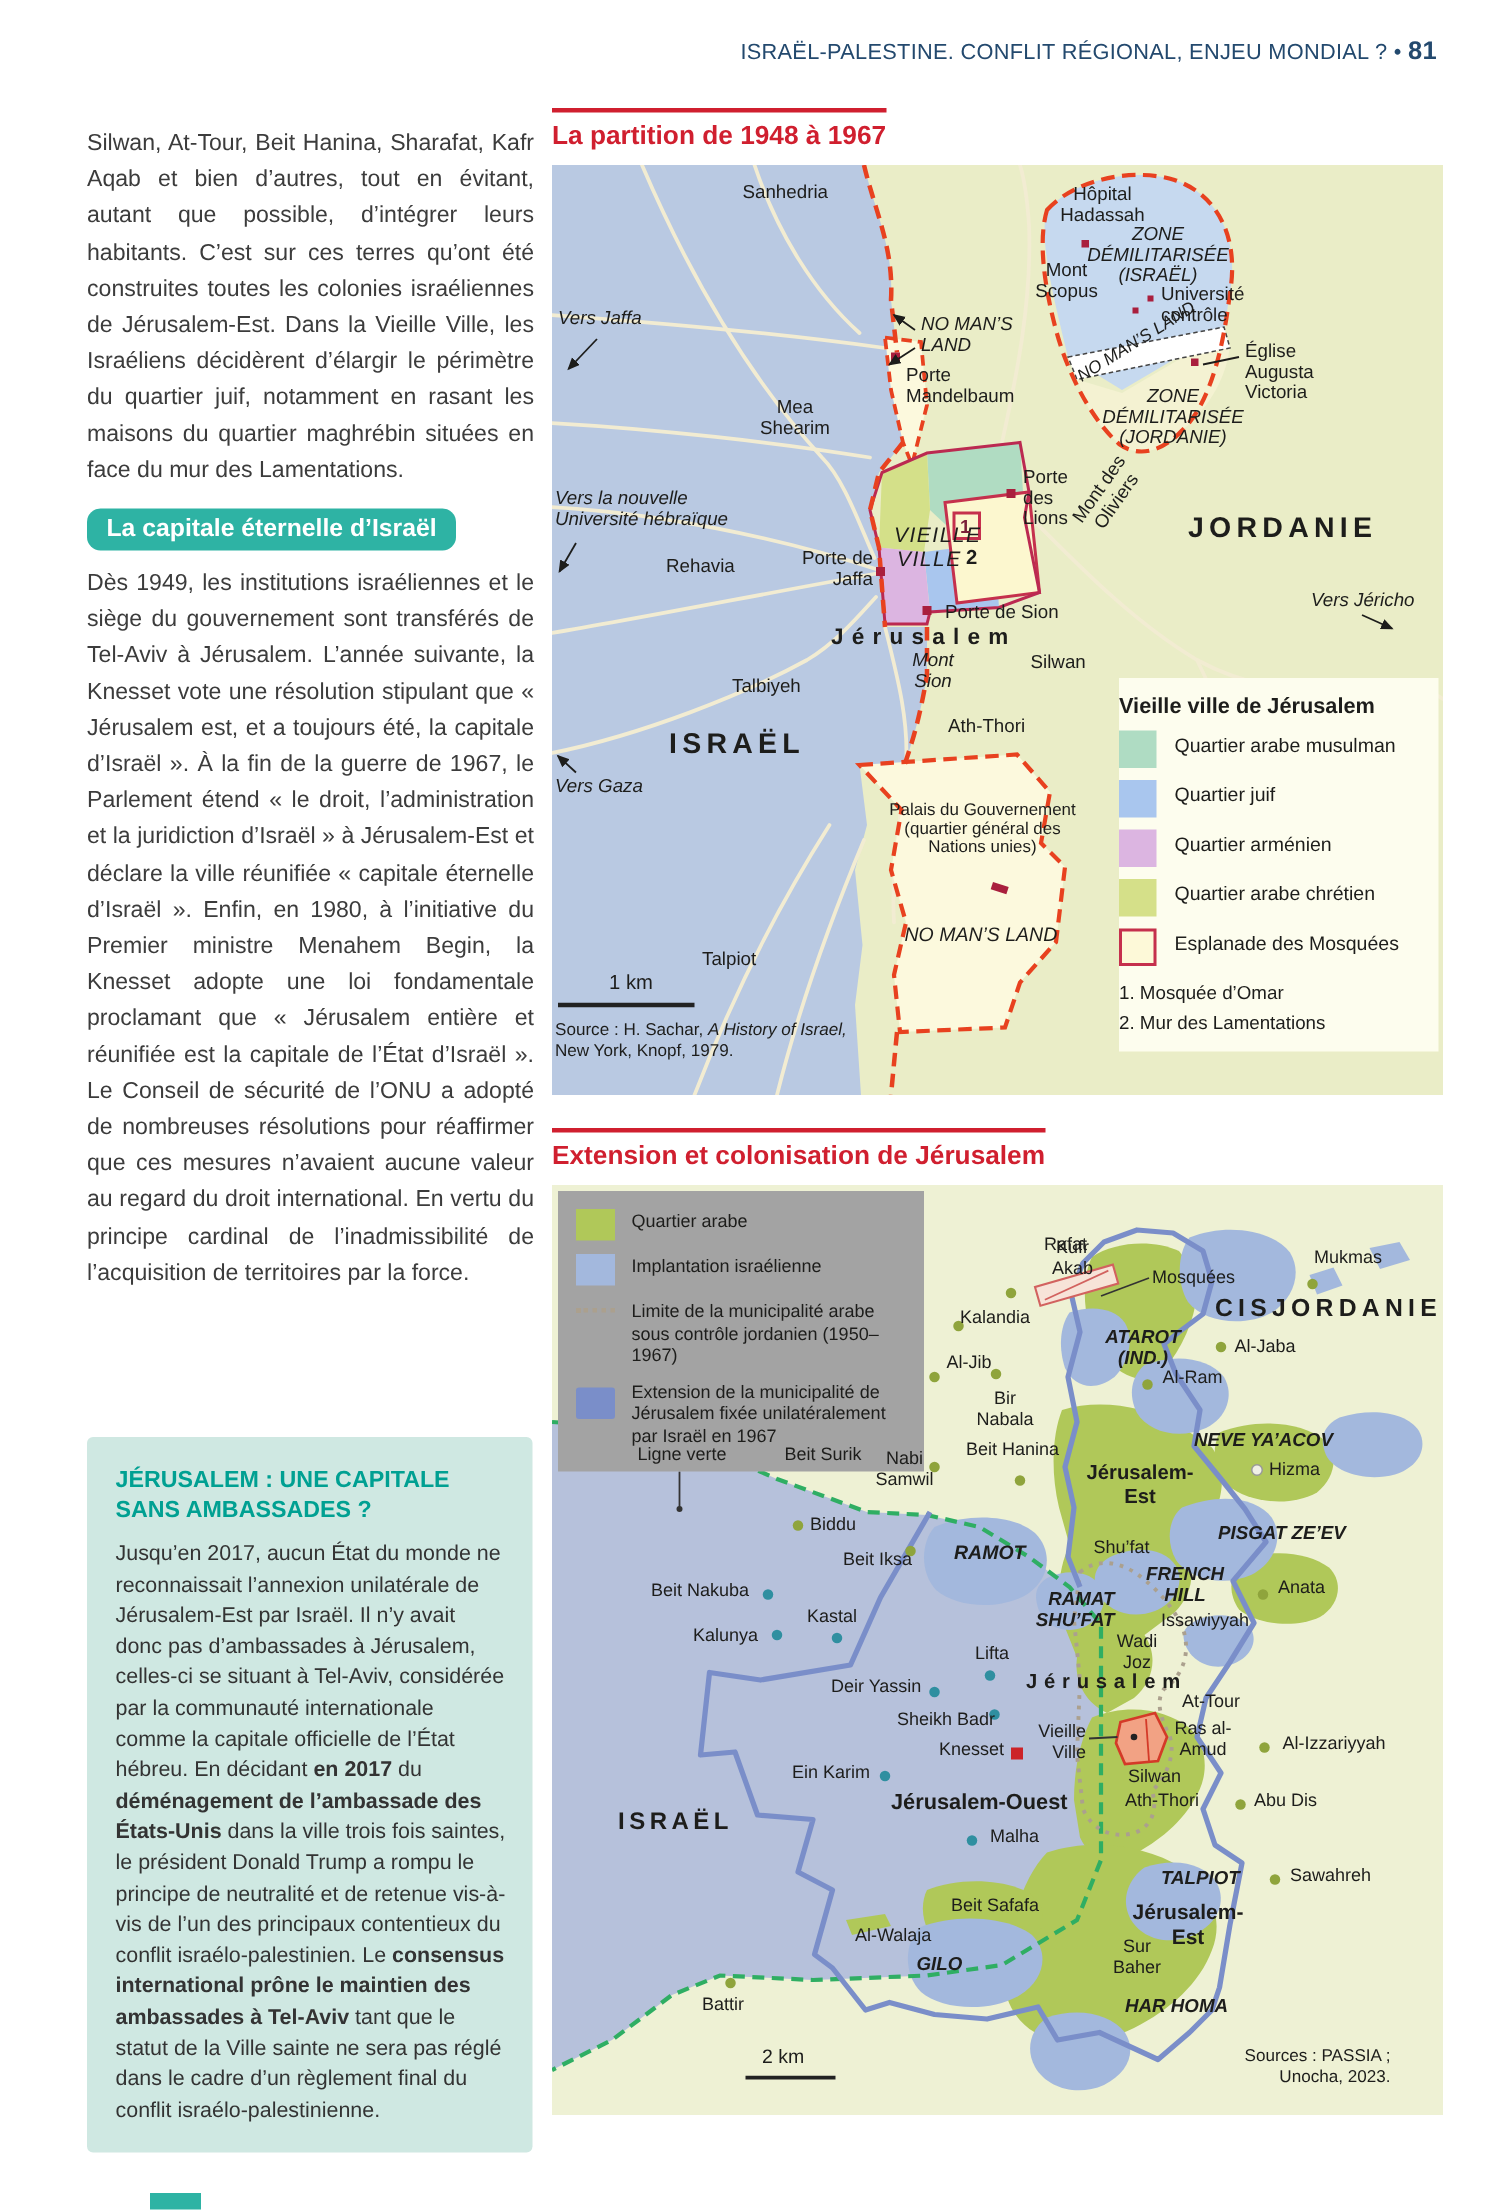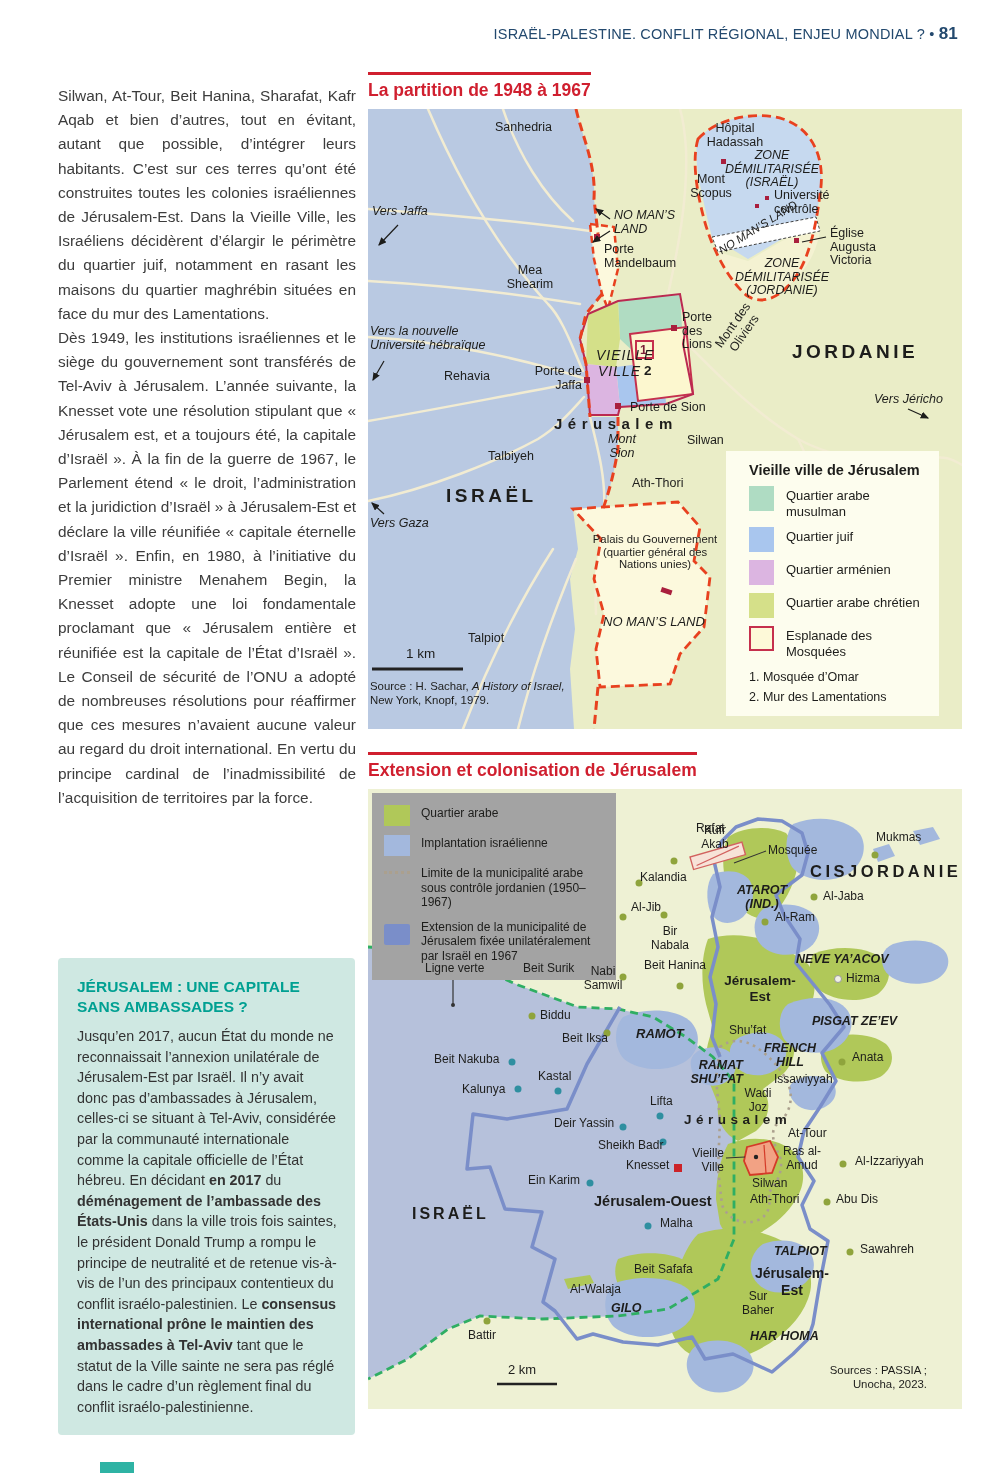--- a/index.html
+++ b/index.html
@@ -41,22 +41,22 @@
   .lbl.rt{text-align:right;}
   .lbl.big{font-size:19px;font-weight:bold;letter-spacing:3.5px;}
   .lbl.big2{font-size:16px;font-weight:bold;letter-spacing:3px;}
   .lbl.spc{font-size:15px;font-weight:bold;letter-spacing:5.5px;}
   .lbl.spc2{font-size:13.5px;font-weight:bold;letter-spacing:4.5px;}
   .lbl.cis{font-size:16.5px;font-weight:bold;letter-spacing:3.5px;}
   .rot-oliv{transform:rotate(-55deg);transform-origin:left top;}
   .rot-nml{transform:rotate(-32deg);transform-origin:left center;font-size:11.5px;}
 
   
-  .leg1{position:absolute;left:358px;top:342px;width:213px;box-sizing:border-box;
-        background:#fdfdee;padding:11px 10px 9px 23px;z-index:2;}
+  .leg1{position:absolute;left:378px;top:342px;width:213px;box-sizing:border-box;
+        background:#fdfdee;padding:11px 10px 9px 0;z-index:2;}
   .leg1 h4{margin:0 0 8px 0;font-size:14.5px;color:#1d1d1b;}
   .legrow{display:flex;align-items:flex-start;margin-bottom:8px;}
   .legrow .sw{width:25px;height:25px;flex:0 0 25px;margin-right:12px;}
   .legrow .lt{font-size:13px;line-height:15.5px;color:#1d1d1b;padding-top:2px;}
   .sw-mint{background:#afdcc3;} .sw-blue{background:#a9c6ee;} .sw-pink{background:#dcb5e1;}
   .sw-yg{background:#d5e089;} .sw-cream{background:#fdf9d8;border:2px solid #c5304d;box-sizing:border-box;}
   .legnote{font-size:12.5px;line-height:20px;color:#1d1d1b;margin-top:6px;}
 
   .leg2{position:absolute;left:4px;top:4px;width:244px;box-sizing:border-box;
         background:#a3a3a3;padding:12px 8px 8px 12px;z-index:2;}
@@ -75,20 +75,21 @@
 <body>
 
 <div class="hdr">
   <span>ISRAËL-PALESTINE. CONFLIT RÉGIONAL, ENJEU MONDIAL ?</span>
   <span>•</span>
   <span class="pg">81</span>
 </div>
 
 <div class="leftcol">
   <p class="bodytxt">Silwan, At-Tour, Beit Hanina, Sharafat, Kafr Aqab et bien d’autres, tout en évitant, autant que possible, d’intégrer leurs habitants. C’est sur ces terres qu’ont été construites toutes les colonies israéliennes de Jérusalem-Est. Dans la Vieille Ville, les Israéliens décidèrent d’élargir le périmètre du quartier juif, notamment en rasant les maisons du quartier maghrébin situées en face du mur des Lamentations.</p>
+  <div class="pill">La capitale éternelle d’Israël</div>
   <p class="bodytxt">Dès 1949, les institutions israéliennes et le siège du gouvernement sont transférés de Tel-Aviv à Jérusalem. L’année suivante, la Knesset vote une résolution stipulant que « Jérusalem est, et a toujours été, la capitale d’Israël ». À la fin de la guerre de 1967, le Parlement étend « le droit, l’administration et la juridiction d’Israël » à Jérusalem-Est et déclare la ville réunifiée « capitale éternelle d’Israël ». Enfin, en 1980, à l’initiative du Premier ministre Menahem Begin, la Knesset adopte une loi fondamentale proclamant que « Jérusalem entière et réunifiée est la capitale de l’État d’Israël ». Le Conseil de sécurité de l’ONU a adopté de nombreuses résolutions pour réaffirmer que ces mesures n’avaient aucune valeur au regard du droit international. En vertu du principe cardinal de l’inadmissibilité de l’acquisition de territoires par la force.</p>
 </div>
 
 <div class="infobox">
   <h3>JÉRUSALEM : UNE CAPITALE SANS AMBASSADES ?</h3>
   <p><span>Jusqu’en 2017, aucun État du monde ne reconnaissait l’annexion unilatérale de Jérusalem-Est par Israël. Il n’y avait donc pas d’ambassades à Jérusalem, celles-ci se situant à Tel-Aviv, considérée par la communauté internationale comme la capitale officielle de l’État hébreu. En décidant </span><b>en 2017</b><span> du </span><b>déménagement de l’ambassade des États-Unis</b><span> dans la ville trois fois saintes, le président Donald Trump a rompu le principe de neutralité et de retenue vis-à-vis de l’un des principaux contentieux du conflit israélo-palestinien. Le </span><b>consensus international prône le maintien des ambassades à Tel-Aviv</b><span> tant que le statut de la Ville sainte ne sera pas réglé dans le cadre d’un règlement final du conflit israélo-palestinienne.</span></p>
 </div>
 
 <div class="foot-tab"></div>
 
@@ -344,21 +345,21 @@
         </div>
       <div class="legrow">
           <div class="sw sw-line"></div>
           <div class="lt">Extension de la municipalité de Jérusalem fixée unilatéralement par Israël en 1967</div>
         </div>
     </div>
 
     <span class="lbl" style="left:57px;top:173px;font-size:12px;">Ligne verte</span>
     <span class="lbl" style="left:284px;top:33px;font-size:12px;margin-left:44px;">Rafat</span>
     <span class="lbl wrap ctr" style="left:347px;top:35px;width:46px;font-size:12px;">Kufr Akab</span>
-    <span class="lbl" style="left:400px;top:55px;font-size:12px;">Mosquée</span>
+    <span class="lbl" style="left:400px;top:55px;font-size:12px;">Mosquées</span>
     <span class="lbl" style="left:508px;top:42px;font-size:12px;">Mukmas</span>
     <span class="lbl cis" style="left:442px;top:76px;">CISJORDANIE</span>
     <span class="lbl" style="left:272px;top:82px;font-size:12px;">Kalandia</span>
     <span class="lbl bi wrap ctr" style="left:394px;top:95px;width:66px;font-size:12.5px;">ATAROT (IND.)</span>
     <span class="lbl" style="left:455px;top:101px;font-size:12px;">Al-Jaba</span>
     <span class="lbl" style="left:407px;top:122px;font-size:12px;">Al-Ram</span>
     <span class="lbl" style="left:263px;top:112px;font-size:12px;">Al-Jib</span>
     <span class="lbl wrap ctr" style="left:302px;top:136px;width:50px;font-size:12px;">Bir Nabala</span>
     <span class="lbl bi" style="left:428px;top:164px;font-size:12.5px;">NEVE YA’ACOV</span>
     <span class="lbl" style="left:478px;top:183px;font-size:12px;">Hizma</span>

